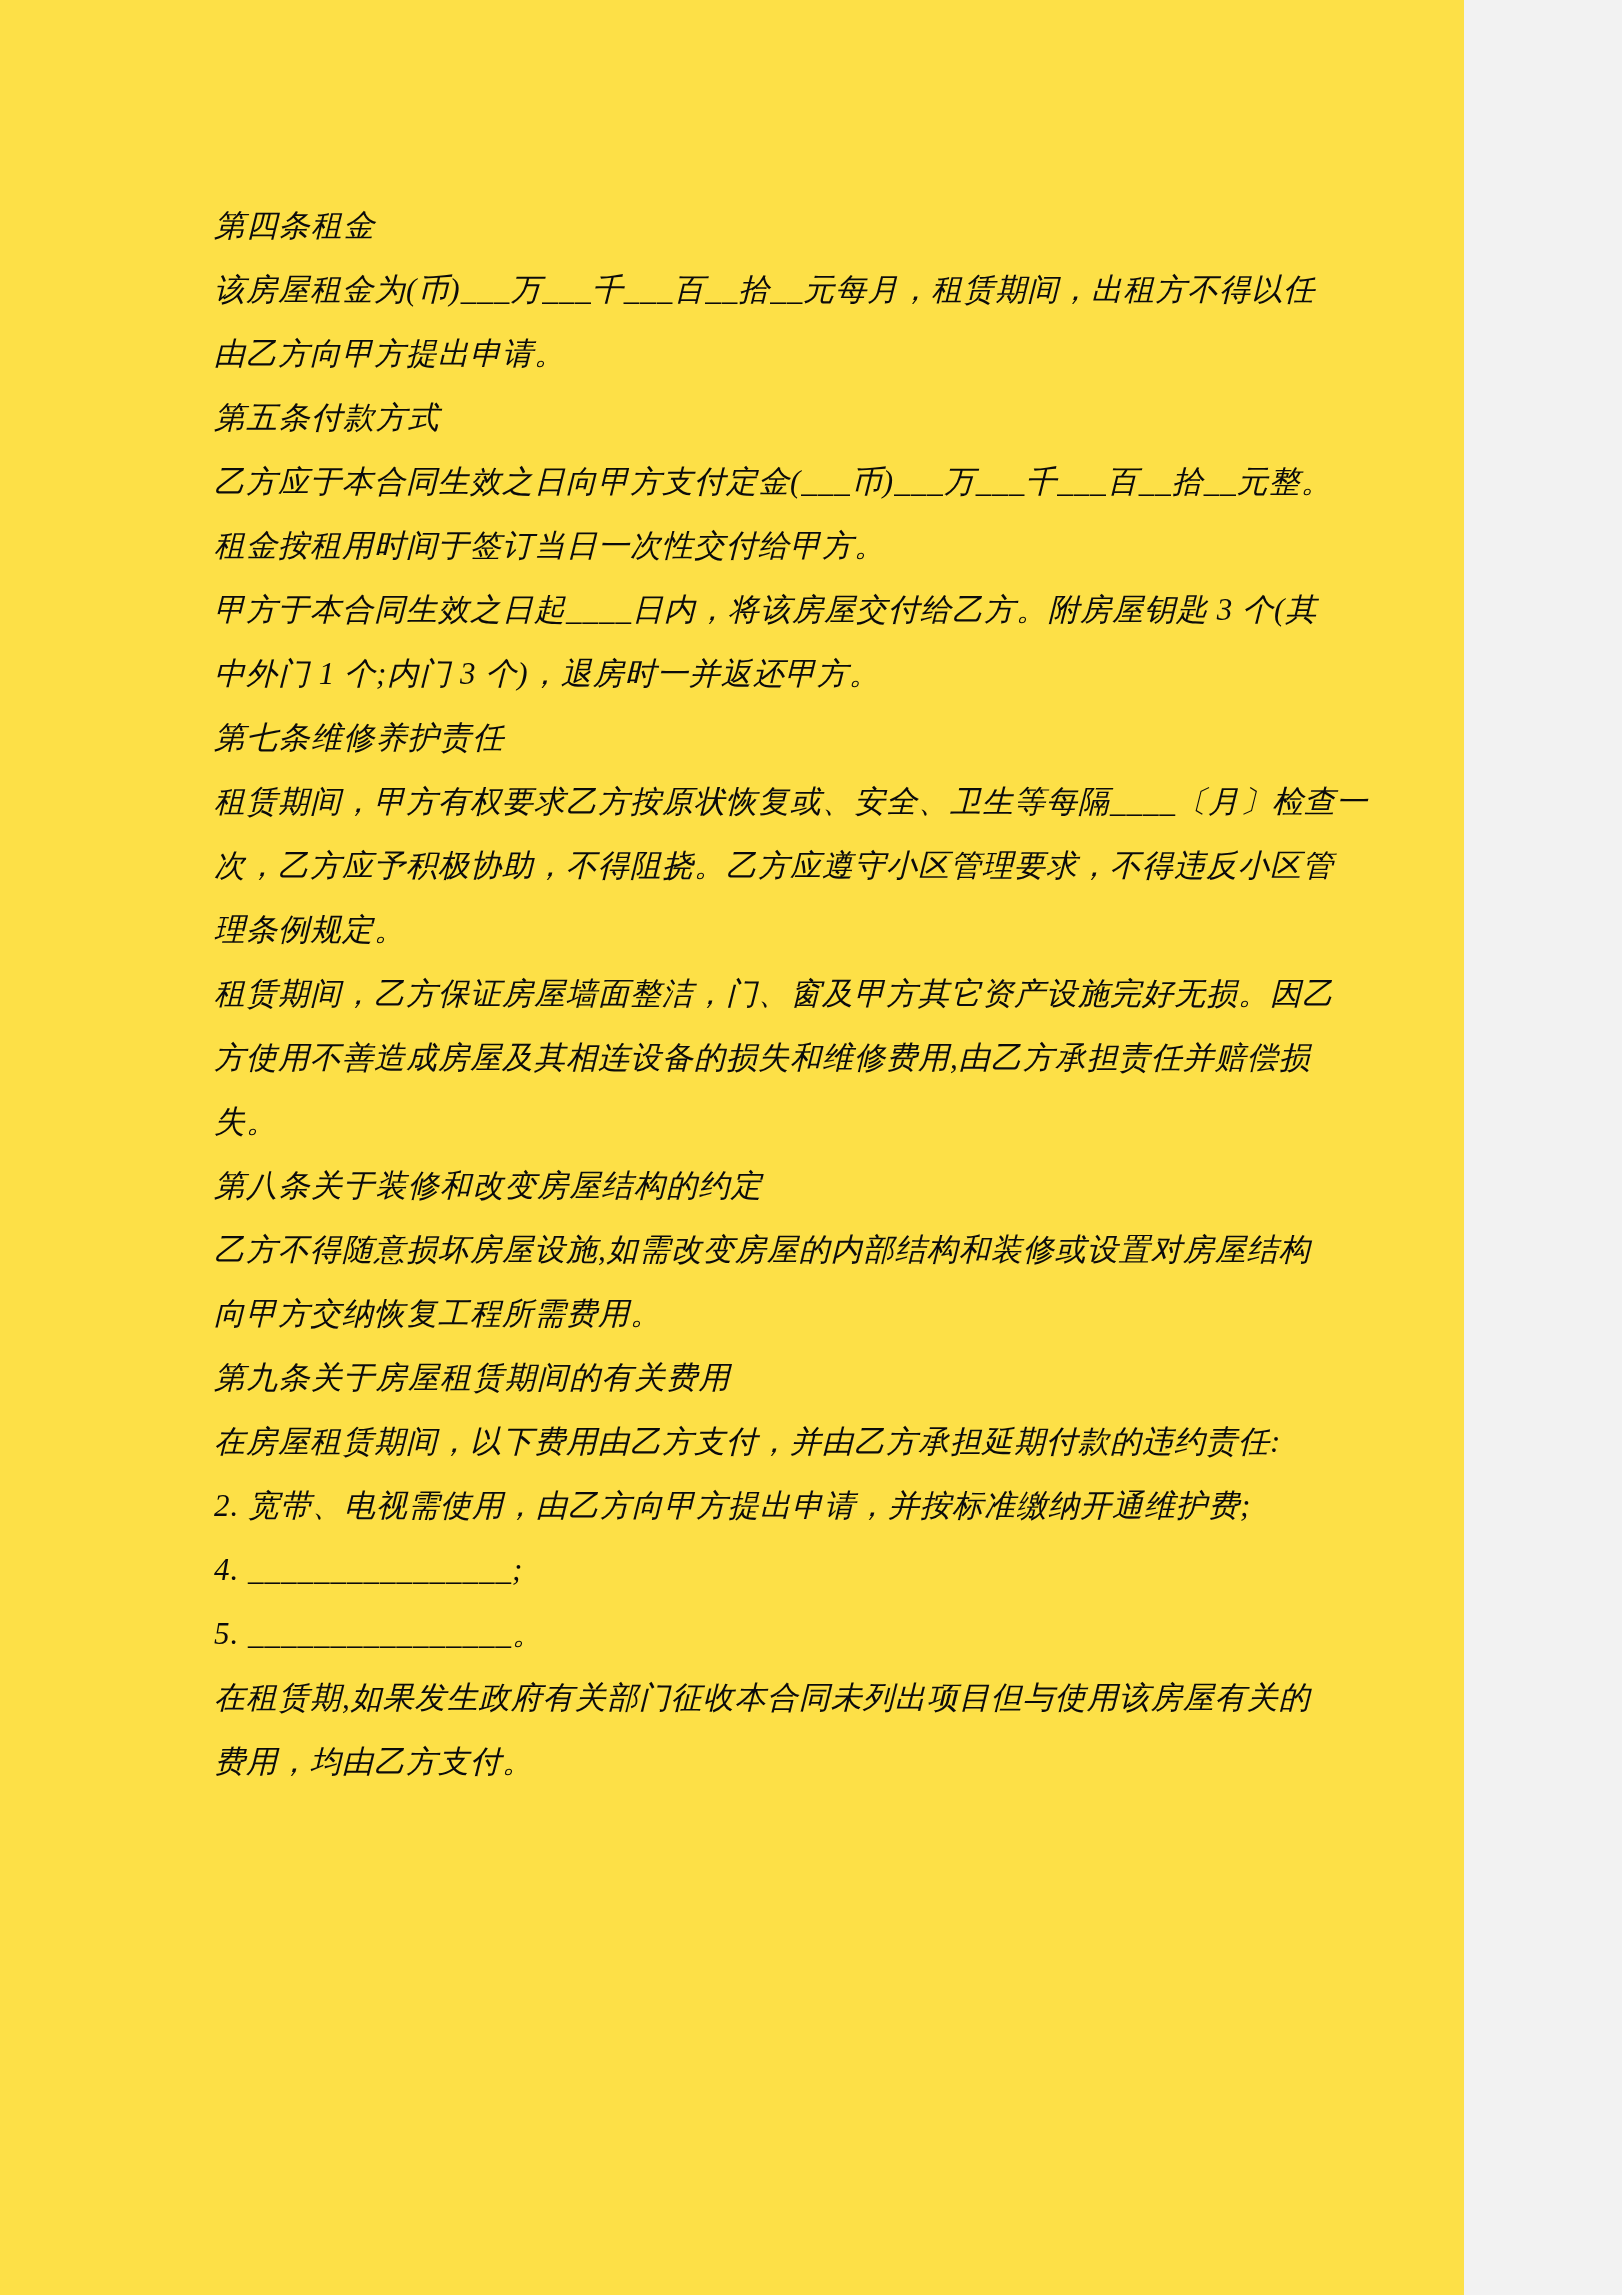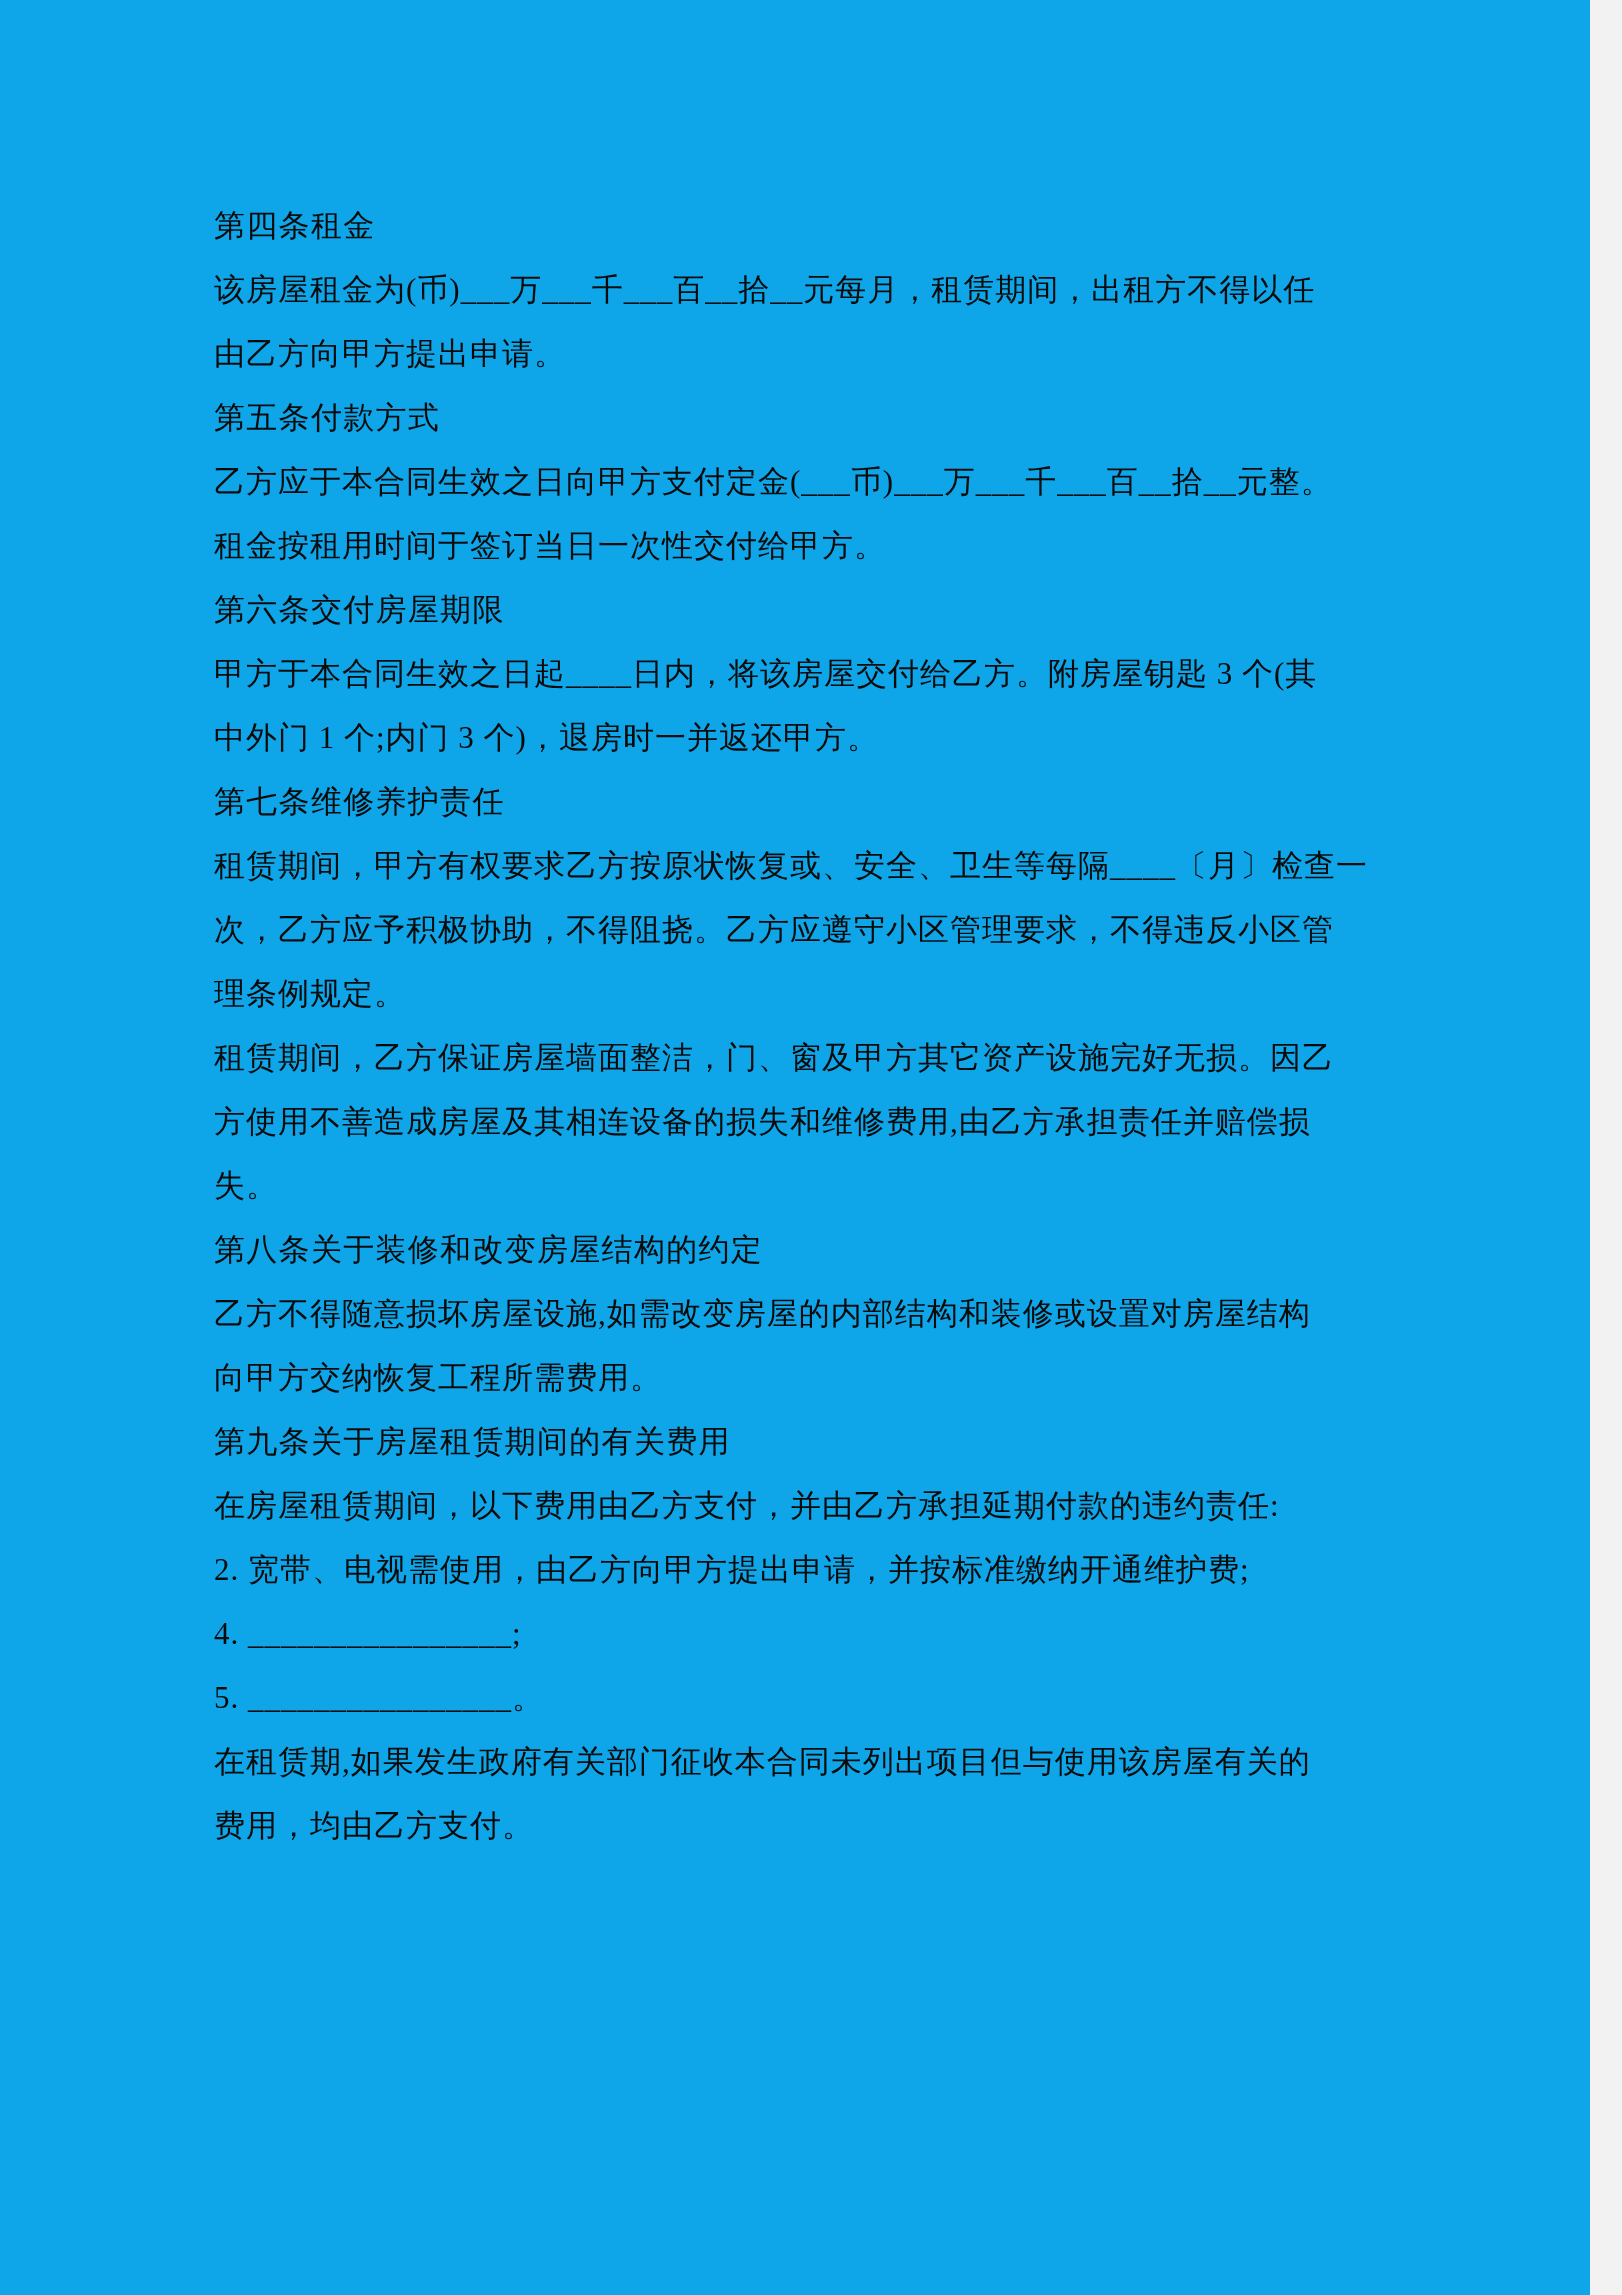--- a/index.html
+++ b/index.html
@@ -7,24 +7,25 @@
     padding: 0;
   }
   body {
     width: 1623px;
     height: 2295px;
     background: #f2f2f2;
     font-family: "Liberation Serif", "DejaVu Serif", serif;
   }
   .page {
     position: relative;
-    width: 1590px;
+    width: 1464px;
     height: 2295px;
-    background: #0ea5e9;
+    background: #fde047;
     overflow: hidden;
+    font-style: italic;
   }
   .content {
     position: absolute;
     left: 214px;
     top: 194px;
     width: 1204px;
   }
   .line {
     font-family: "Liberation Serif", "DejaVu Serif", serif;
     font-size: 31px;
@@ -43,21 +44,20 @@
 <body>
 
 <div class="page">
   <div class="content">
     <div class="line heading">第四条租金</div>
     <div class="line">该房屋租金为(币)___万___千___百__拾__元每月，租赁期间，出租方不得以任</div>
     <div class="line">由乙方向甲方提出申请。</div>
     <div class="line heading">第五条付款方式</div>
     <div class="line">乙方应于本合同生效之日向甲方支付定金(___币)___万___千___百__拾__元整。</div>
     <div class="line">租金按租用时间于签订当日一次性交付给甲方。</div>
-    <div class="line heading">第六条交付房屋期限</div>
     <div class="line">甲方于本合同生效之日起____日内，将该房屋交付给乙方。附房屋钥匙 3 个(其</div>
     <div class="line">中外门 1 个;内门 3 个)，退房时一并返还甲方。</div>
     <div class="line heading">第七条维修养护责任</div>
     <div class="line">租赁期间，甲方有权要求乙方按原状恢复或、安全、卫生等每隔____〔月〕检查一</div>
     <div class="line">次，乙方应予积极协助，不得阻挠。乙方应遵守小区管理要求，不得违反小区管</div>
     <div class="line">理条例规定。</div>
     <div class="line">租赁期间，乙方保证房屋墙面整洁，门、窗及甲方其它资产设施完好无损。因乙</div>
     <div class="line">方使用不善造成房屋及其相连设备的损失和维修费用,由乙方承担责任并赔偿损</div>
     <div class="line">失。</div>
     <div class="line heading">第八条关于装修和改变房屋结构的约定</div>

